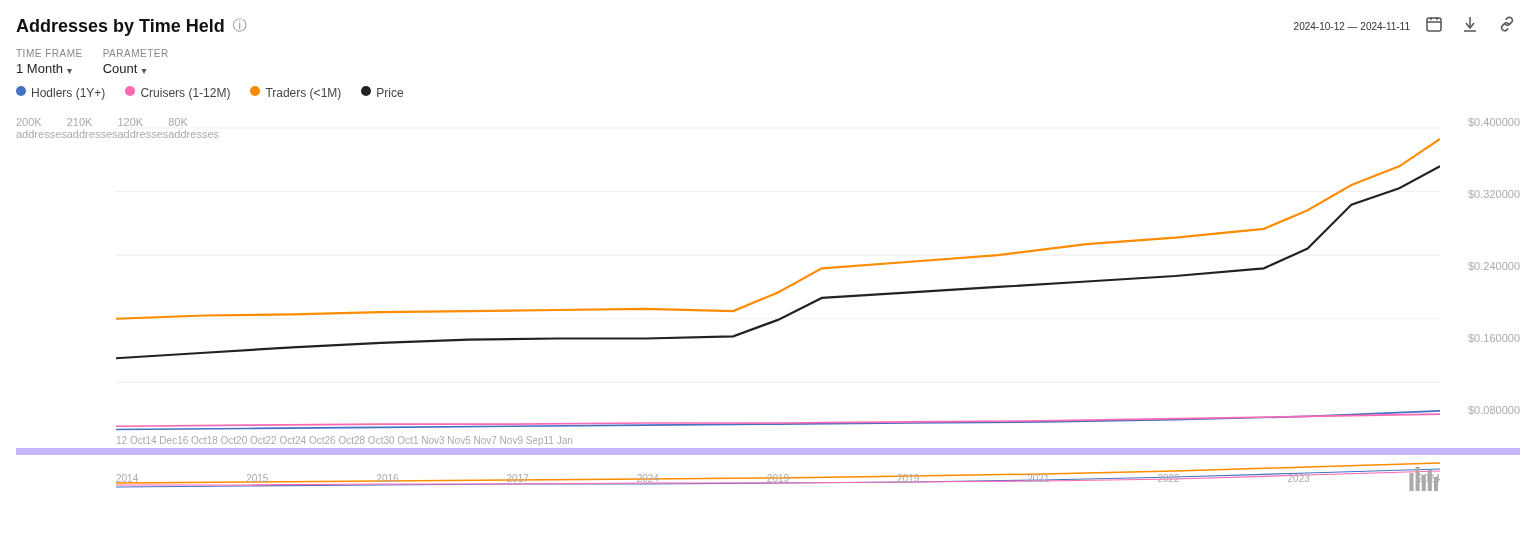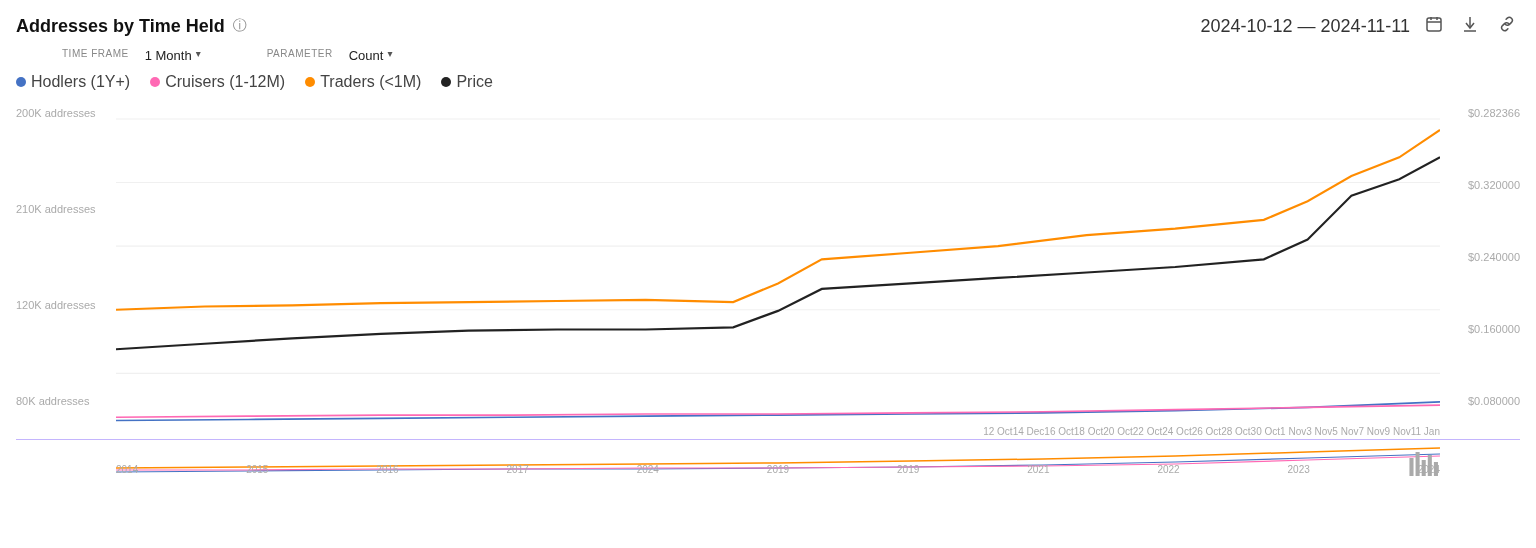--- a/index.html
+++ b/index.html
@@ -37,95 +37,92 @@
       color: #888;
       font-size: 14px;
       cursor: pointer;
     }
     .header-right {
       display: flex;
       align-items: center;
       gap: 12px;
     }
     .date-range {
-      font-size: 18px;
+      font-size: 10px;
       color: #333;
       margin-left: 40px;
     }
     .header-icon-btn {
       background: none;
       border: none;
       cursor: pointer;
       color: #555;
       font-size: 16px;
       padding: 2px 4px;
     }
     .controls-row {
       display: flex;
       gap: 20px;
       margin-bottom: 10px;
     }
     .control-group {
       display: flex;
-      flex-direction: row;
-      gap: 16px;
-      margin-left: 46px;
+      flex-direction: column;
+      gap: 2px;
     }
     .control-label {
       font-size: 10px;
       color: #888;
       text-transform: uppercase;
       letter-spacing: 0.5px;
     }
     .control-select {
       display: flex;
-      align-items: flex-start;
+      align-items: flex-end;
       gap: 4px;
       font-size: 13px;
       color: #222;
       cursor: pointer;
       background: none;
       border: none;
       padding: 0;
     }
     .chevron {
       font-size: 10px;
       color: #555;
     }
     .legend-row {
       display: flex;
       align-items: center;
       gap: 20px;
       margin-bottom: 6px;
     }
     .legend-item {
       display: flex;
-      align-items: center;
       gap: 5px;
-      font-size: 16px;
+      font-size: 12px;
       color: #444;
     }
     .legend-dot {
       width: 10px;
       height: 10px;
       border-radius: 50%;
     }
     .chart-area {
       position: relative;
       width: 100%;
       height: 340px;
     }
     .y-labels-left {
       position: absolute;
       left: 0;
       top: 0;
       height: 100%;
       width: 100px;
       display: flex;
-      flex-direction: column;
       justify-content: space-between;
       padding: 10px 0 30px 0;
     }
     .y-label {
       font-size: 11px;
       color: #aaa;
     }
     .y-labels-right {
       position: absolute;
       right: 0;
@@ -152,21 +149,21 @@
     }
     .x-label {
       font-size: 10px;
       color: #aaa;
     }
     .bottom-timeline {
       position: relative;
       width: 100%;
       height: 36px;
       margin-top: 2px;
-      border-top: 1px solid #c4b5fd;
+      border-top: 7px solid #c4b5fd;
     }
     .timeline-svg-container {
       position: absolute;
       left: 100px;
       right: 80px;
       top: 0;
       bottom: 0;
     }
     .timeline-x-label {
       font-size: 10px;
@@ -252,21 +249,21 @@
   <div class="chart-area">
 
     <div class="y-labels-left">
       <span class="y-label">200K addresses</span>
       <span class="y-label">210K addresses</span>
       <span class="y-label">120K addresses</span>
       <span class="y-label">80K addresses</span>
     </div>
 
     <div class="y-labels-right">
-      <span class="y-label-right">$0.282366</span>
+      <span class="y-label-right">$0.400000</span>
       <span class="y-label-right">$0.320000</span>
       <span class="y-label-right">$0.240000</span>
       <span class="y-label-right">$0.160000</span>
       <span class="y-label-right">$0.080000</span>
     </div>
 
     <div class="chart-svg-container">
       <svg width="100%" height="100%" viewBox="0 0 1300 310" preserveAspectRatio="none">
 
         <line x1="0" y1="20" x2="1300" y2="20" class="grid-line"></line>
@@ -342,36 +339,36 @@
             650,289
             780,288
             910,287
             1040,285
             1170,283
             1300,281
           "></polyline>
       </svg>
     </div>
 
-    <div style="position:absolute;bottom:0;left:100px;right:80px;display:flex;justify-content:flex-end;">
+    <div style="position:absolute;bottom:0;left:100px;right:80px;display:flex;justify-content:flex-start;">
       <span class="x-label">12 Oct</span>
       <span class="x-label">14 Dec</span>
       <span class="x-label">16 Oct</span>
       <span class="x-label">18 Oct</span>
       <span class="x-label">20 Oct</span>
       <span class="x-label">22 Oct</span>
       <span class="x-label">24 Oct</span>
       <span class="x-label">26 Oct</span>
       <span class="x-label">28 Oct</span>
       <span class="x-label">30 Oct</span>
       <span class="x-label">1 Nov</span>
       <span class="x-label">3 Nov</span>
       <span class="x-label">5 Nov</span>
       <span class="x-label">7 Nov</span>
-      <span class="x-label">9 Nov</span>
+      <span class="x-label">9 Sep</span>
       <span class="x-label">11 Jan</span>
     </div>
   </div>
 
   <div class="bottom-timeline">
     <div class="timeline-svg-container">
       <svg width="100%" height="36" viewBox="0 0 1300 36" preserveAspectRatio="none">
 
         <polyline fill="none" stroke="#FF8C00" stroke-width="1.5" points="0,28 130,27 260,26 390,25 520,24 650,23 780,21 910,19 1040,16 1170,12 1300,8"></polyline>
 

